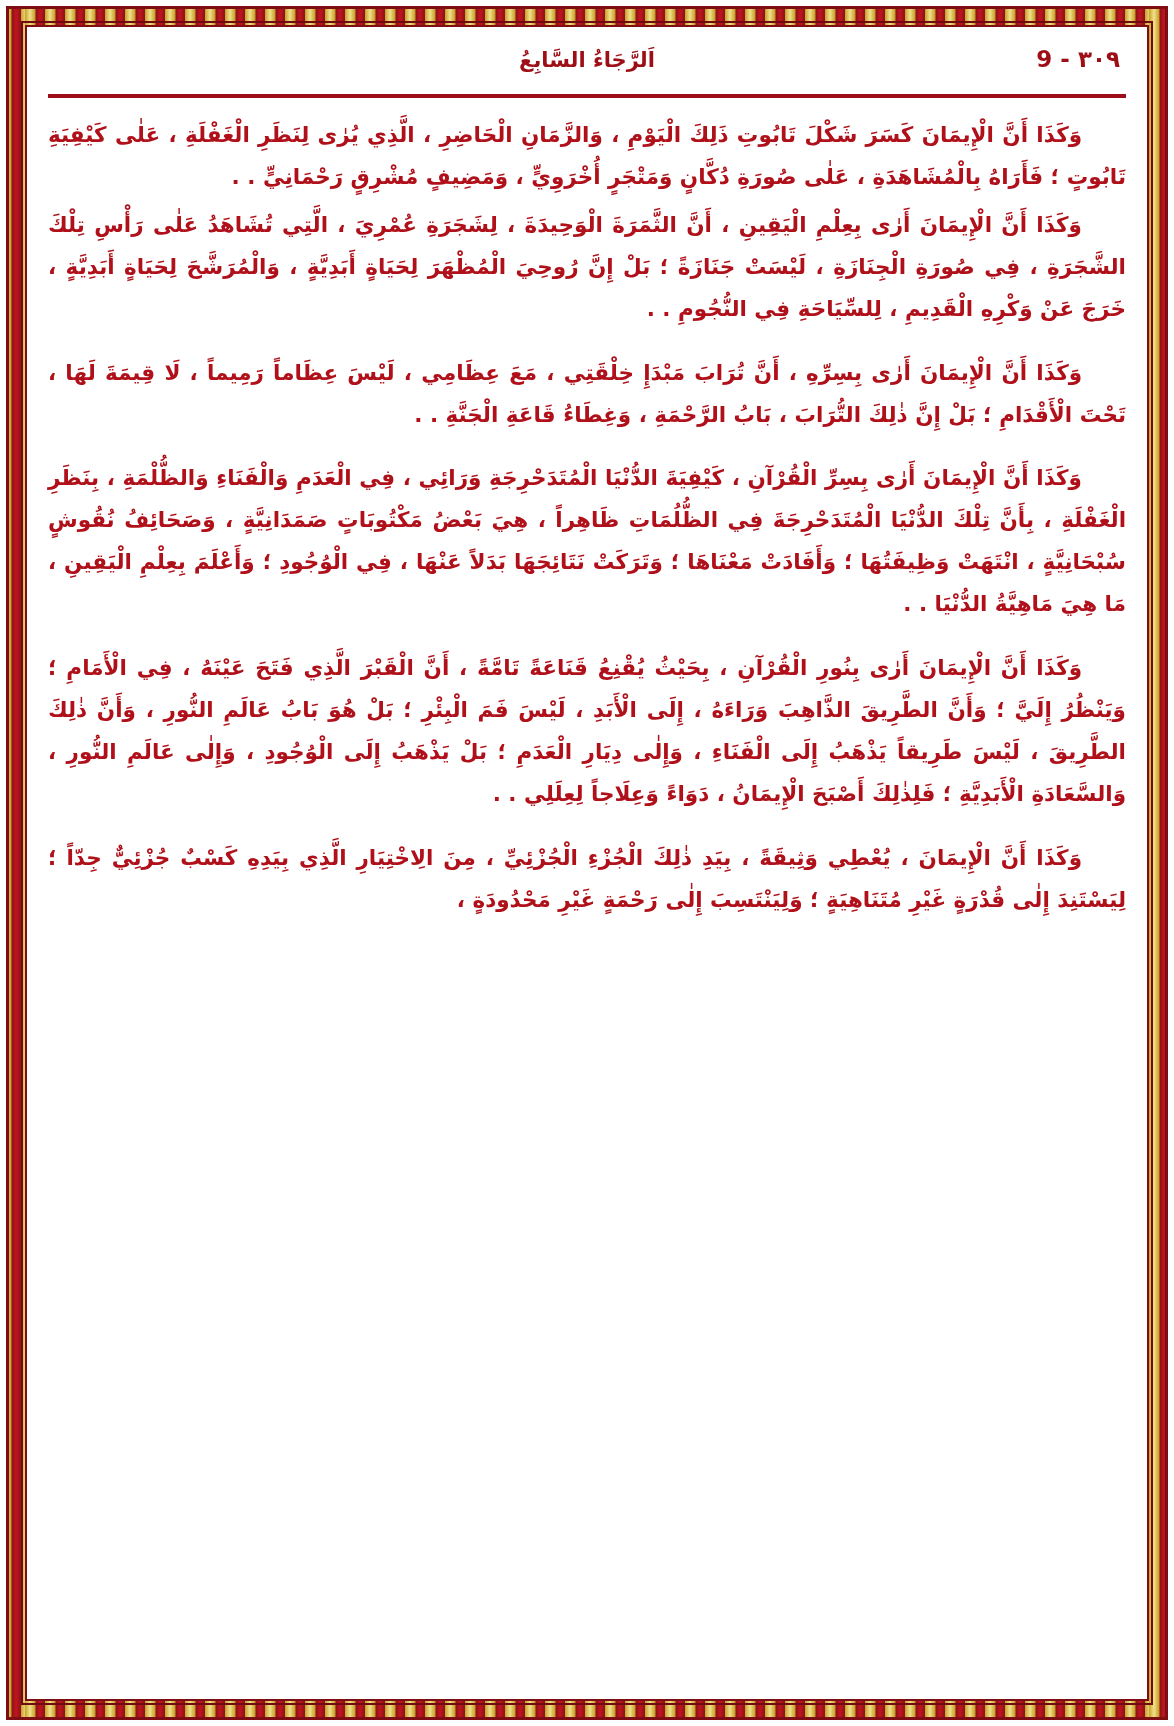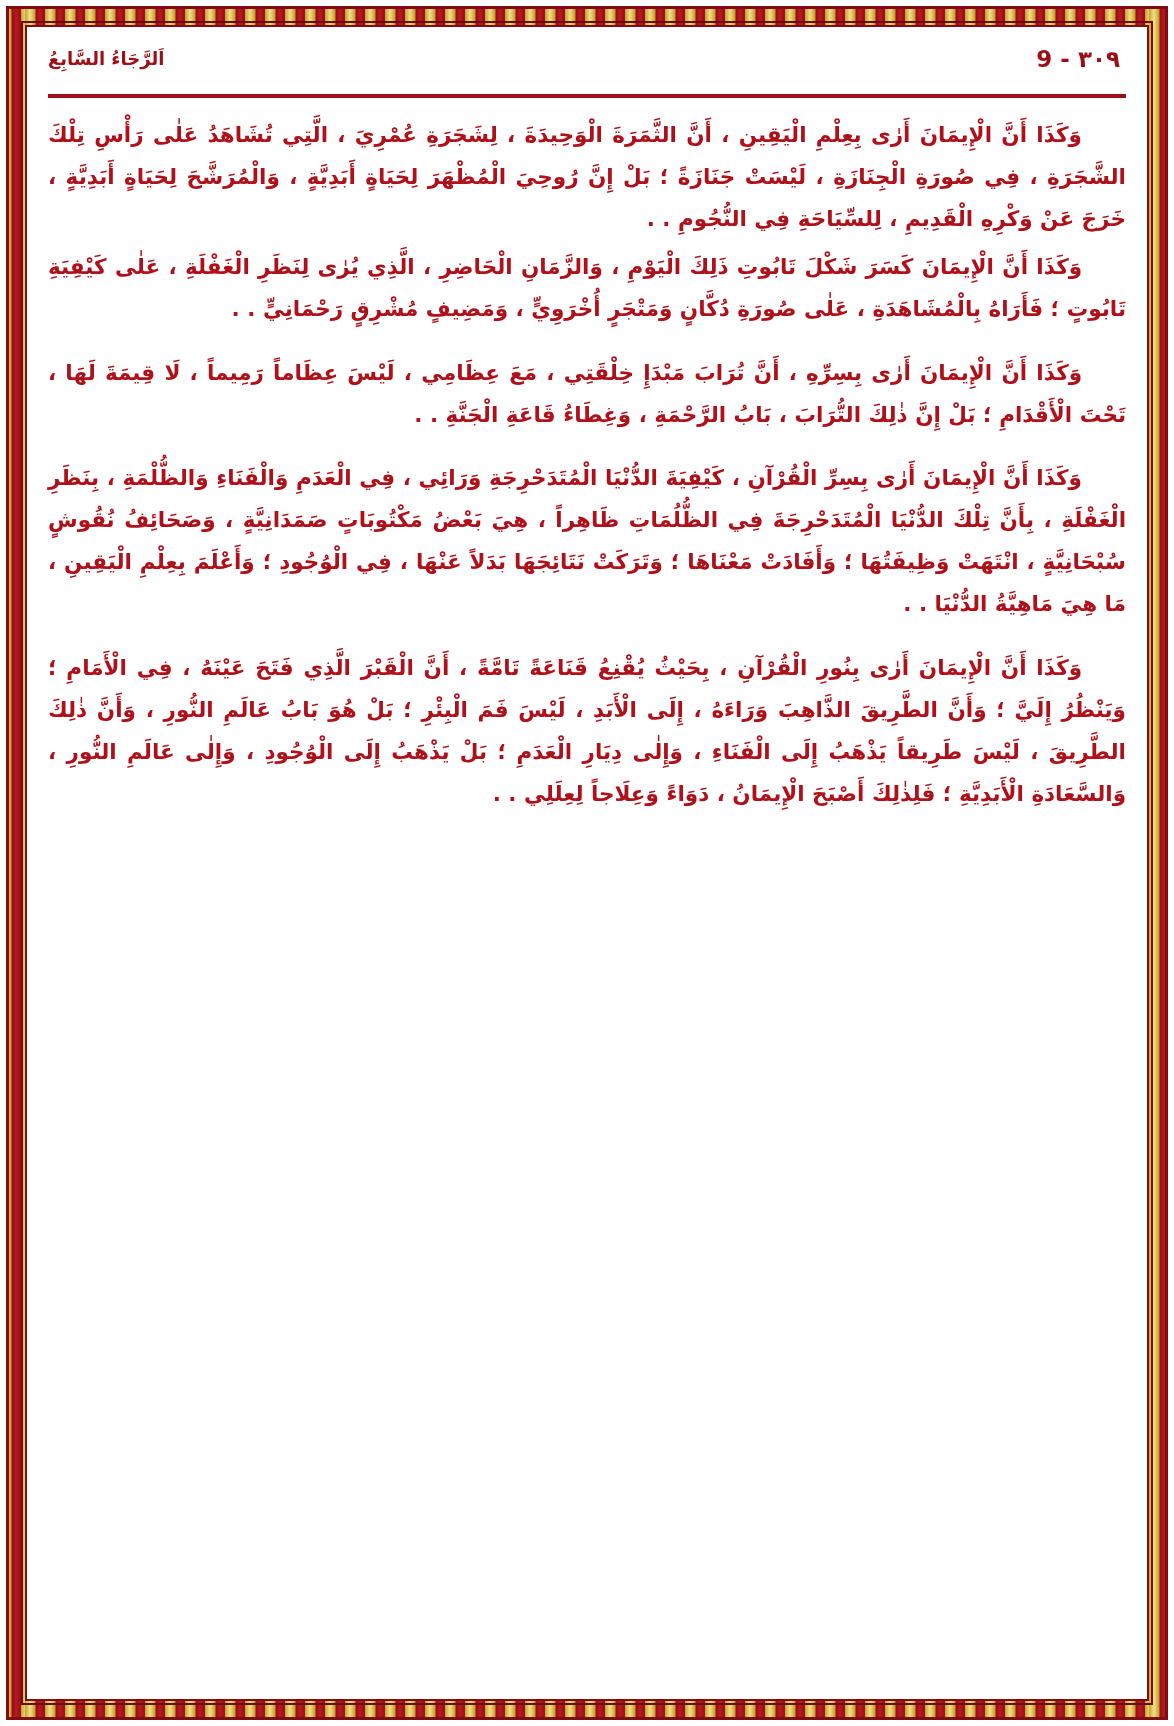--- a/index.html
+++ b/index.html
@@ -76,22 +76,22 @@
     font-size: 23px;
     font-weight: bold;
     color: #9d0e16;
     letter-spacing: 1px;
   }
   .header-title {
     position: absolute;
     left: 0;
     right: 0;
     top: 4px;
-    text-align: left;
-    font-size: 18px;
+    text-align: center;
+    font-size: 21px;
     font-weight: bold;
     color: #9d0e16;
   }
   .header-rule {
     margin-top: 4px;
     height: 4px;
     background: #9d0e16;
     width: 100%;
   }
 
@@ -127,21 +127,22 @@
 
   <div class="content">
 
     <div class="header">
       <div class="page-number">٣٠٩ - 9</div>
       <div class="header-title">اَلرَّجَاءُ السَّابِعُ</div>
     </div>
     <div class="header-rule"></div>
 
     <div class="body-text">
+      <p class="para">وَكَذَا أَنَّ الْإِيمَانَ كَسَرَ شَكْلَ تَابُوتِ ذَلِكَ الْيَوْمِ ، وَالزَّمَانِ الْحَاضِرِ ، الَّذِي يُرٰى لِنَظَرِ الْغَفْلَةِ ، عَلٰى كَيْفِيَةِ تَابُوتٍ ؛ فَأَرَاهُ بِالْمُشَاهَدَةِ ، عَلٰى صُورَةِ دُكَّانٍ وَمَتْجَرٍ أُخْرَوِيٍّ ، وَمَضِيفٍ مُشْرِقٍ رَحْمَانِيٍّ . .</p>
       <p class="para">وَكَذَا أَنَّ الْإِيمَانَ أَرٰى بِعِلْمِ الْيَقِينِ ، أَنَّ الثَّمَرَةَ الْوَحِيدَةَ ، لِشَجَرَةِ عُمْرِيَ ، الَّتِي تُشَاهَدُ عَلٰى رَأْسِ تِلْكَ الشَّجَرَةِ ، فِي صُورَةِ الْجِنَازَةِ ، لَيْسَتْ جَنَازَةً ؛ بَلْ إِنَّ رُوحِيَ الْمُظْهَرَ لِحَيَاةٍ أَبَدِيَّةٍ ، وَالْمُرَشَّحَ لِحَيَاةٍ أَبَدِيَّةٍ ، خَرَجَ عَنْ وَكْرِهِ الْقَدِيمِ ، لِلسِّيَاحَةِ فِي النُّجُومِ . .</p>
-      <p class="para">وَكَذَا أَنَّ الْإِيمَانَ كَسَرَ شَكْلَ تَابُوتِ ذَلِكَ الْيَوْمِ ، وَالزَّمَانِ الْحَاضِرِ ، الَّذِي يُرٰى لِنَظَرِ الْغَفْلَةِ ، عَلٰى كَيْفِيَةِ تَابُوتٍ ؛ فَأَرَاهُ بِالْمُشَاهَدَةِ ، عَلٰى صُورَةِ دُكَّانٍ وَمَتْجَرٍ أُخْرَوِيٍّ ، وَمَضِيفٍ مُشْرِقٍ رَحْمَانِيٍّ . .</p>
       <p class="para gap">وَكَذَا أَنَّ الْإِيمَانَ أَرٰى بِسِرِّهِ ، أَنَّ تُرَابَ مَبْدَإِ خِلْقَتِي ، مَعَ عِظَامِي ، لَيْسَ عِظَاماً رَمِيماً ، لَا قِيمَةَ لَهَا ، تَحْتَ الْأَقْدَامِ ؛ بَلْ إِنَّ ذٰلِكَ التُّرَابَ ، بَابُ الرَّحْمَةِ ، وَغِطَاءُ قَاعَةِ الْجَنَّةِ . .</p>
       <p class="para gap">وَكَذَا أَنَّ الْإِيمَانَ أَرٰى بِسِرِّ الْقُرْآنِ ، كَيْفِيَةَ الدُّنْيَا الْمُتَدَحْرِجَةِ وَرَائِي ، فِي الْعَدَمِ وَالْفَنَاءِ وَالظُّلْمَةِ ، بِنَظَرِ الْغَفْلَةِ ، بِأَنَّ تِلْكَ الدُّنْيَا الْمُتَدَحْرِجَةَ فِي الظُّلُمَاتِ ظَاهِراً ، هِيَ بَعْضُ مَكْتُوبَاتٍ صَمَدَانِيَّةٍ ، وَصَحَائِفُ نُقُوشٍ سُبْحَانِيَّةٍ ، انْتَهَتْ وَظِيفَتُهَا ؛ وَأَفَادَتْ مَعْنَاهَا ؛ وَتَرَكَتْ نَتَائِجَهَا بَدَلاً عَنْهَا ، فِي الْوُجُودِ ؛ وَأَعْلَمَ بِعِلْمِ الْيَقِينِ ، مَا هِيَ مَاهِيَّةُ الدُّنْيَا . .</p>
       <p class="para gap">وَكَذَا أَنَّ الْإِيمَانَ أَرٰى بِنُورِ الْقُرْآنِ ، بِحَيْثُ يُقْنِعُ قَنَاعَةً تَامَّةً ، أَنَّ الْقَبْرَ الَّذِي فَتَحَ عَيْنَهُ ، فِي الْأَمَامِ ؛ وَيَنْظُرُ إِلَيَّ ؛ وَأَنَّ الطَّرِيقَ الذَّاهِبَ وَرَاءَهُ ، إِلَى الْأَبَدِ ، لَيْسَ فَمَ الْبِئْرِ ؛ بَلْ هُوَ بَابُ عَالَمِ النُّورِ ، وَأَنَّ ذٰلِكَ الطَّرِيقَ ، لَيْسَ طَرِيقاً يَذْهَبُ إِلَى الْفَنَاءِ ، وَإِلٰى دِيَارِ الْعَدَمِ ؛ بَلْ يَذْهَبُ إِلَى الْوُجُودِ ، وَإِلٰى عَالَمِ النُّورِ ، وَالسَّعَادَةِ الْأَبَدِيَّةِ ؛ فَلِذٰلِكَ أَصْبَحَ الْإِيمَانُ ، دَوَاءً وَعِلَاجاً لِعِلَلِي . .</p>
+      <p class="para gap tight">وَكَذَا أَنَّ الْإِيمَانَ ، يُعْطِي وَثِيقَةً ، بِيَدِ ذٰلِكَ الْجُزْءِ الْجُزْئِيِّ ، مِنَ الِاخْتِيَارِ الَّذِي بِيَدِهِ كَسْبٌ جُزْئِيٌّ جِدّاً ؛ لِيَسْتَنِدَ إِلٰى قُدْرَةٍ غَيْرِ مُتَنَاهِيَةٍ ؛ وَلِيَنْتَسِبَ إِلٰى رَحْمَةٍ غَيْرِ مَحْدُودَةٍ ،</p>
     </div>
 
   </div>
 </div>
 
 </body></html>

